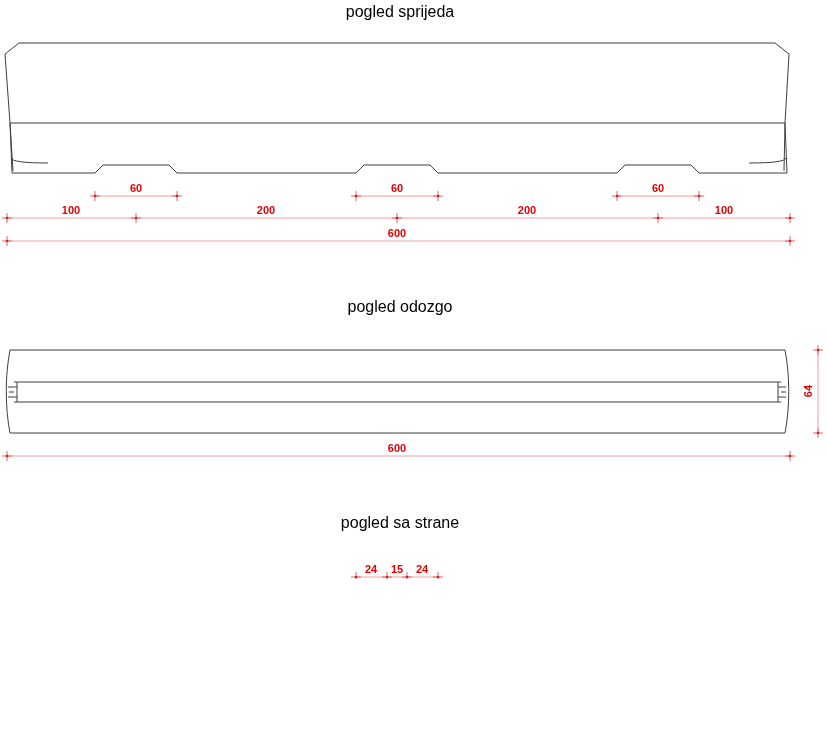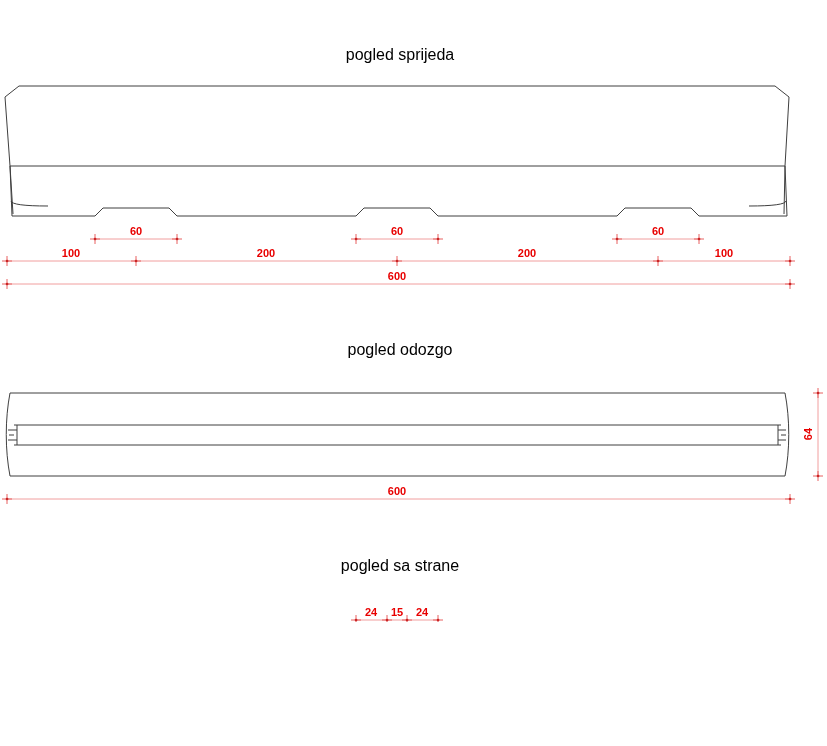--- a/index.html
+++ b/index.html
@@ -1,17 +1,17 @@
 <!DOCTYPE html>
 <html style="--object-line: #3f3f3f; --hidden-line: #8a8a8a; --dimension-line: #f19e9e; --dimension-tick: #e86060; --dimension-dot: #c92525; --dimension-text: #e80000; --title-text: #000000;"><head>
 <meta charset="utf-8">
 <style>
   html,body{margin:0;padding:0;background:#fff;}
   #page{position:relative;width:827px;height:579px;background:#fff;overflow:hidden;
-        font-family:"Liberation Sans",sans-serif;margin-top:43px;}
+        font-family:"Liberation Sans",sans-serif;}
   svg{display:block}
   .oline{stroke:var(--object-line,#3f3f3f);stroke-width:1;fill:none;}
   .hline{stroke:var(--hidden-line,#8a8a8a);stroke-width:1;fill:none;stroke-dasharray:2.5,2.5;}
   .dline{stroke:var(--dimension-line,#f19e9e);stroke-width:1;fill:none;}
   .tick{stroke:var(--dimension-tick,#e86060);stroke-width:1;fill:none;}
   .dot{stroke:var(--dimension-dot,#c92525);stroke-width:2.6;fill:none;stroke-linecap:round;}
   .dtext{fill:var(--dimension-text,#e80000);font-size:11px;font-weight:bold;
          font-family:"Liberation Sans",sans-serif;}
   .vtitle{fill:var(--title-text,#000000);font-size:16px;
           font-family:"Liberation Sans",sans-serif;}

